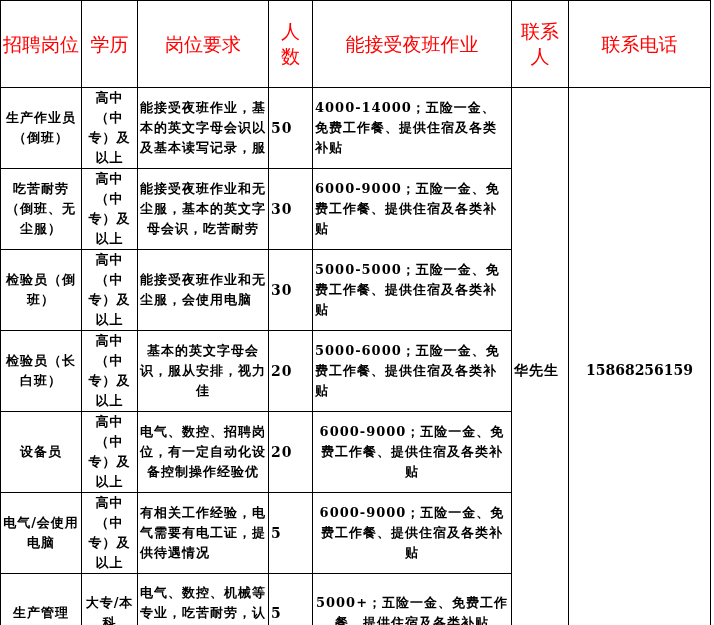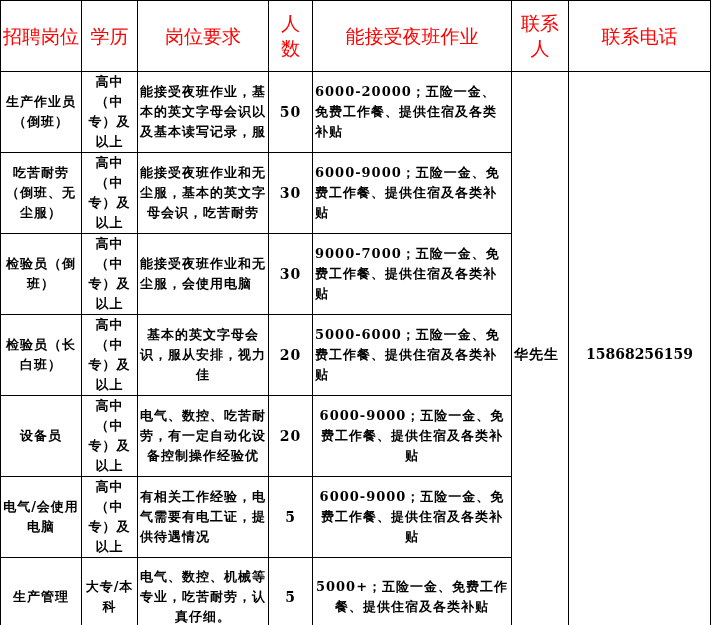--- a/index.html
+++ b/index.html
@@ -28,21 +28,21 @@
   }
   td {
     font-size: 13px;
     font-weight: bold;
     line-height: 20px;
     height: 78px;
     letter-spacing: 1px;
   }
   td.c { text-align: center; }
   td.l { text-align: left; }
-  td.num { text-align: center; font-size: 14px; }
+  td.num { text-align: left; font-size: 14px; }
   td.phone { text-align: center; font-size: 14px; letter-spacing: 0; }
   td.contact { text-align: left; font-size: 14px; }
 </style>
 </head>
 <body>
 
 <table class="recruit">
   <colgroup>
     <col style="width:81px">
     <col style="width:56px">
@@ -52,59 +52,59 @@
     <col style="width:57px">
     <col style="width:142px">
   </colgroup>
   <thead>
     <tr>
       <th>招聘岗位</th>
       <th>学历</th>
       <th>岗位要求</th>
       <th style="padding:0 10px;">人数</th>
       <th>能接受夜班作业</th>
-      <th style="padding:4px 6px;">联系人</th>
+      <th style="padding:12px 6px;">联系人</th>
       <th>联系电话</th>
     </tr>
   </thead>
   <tbody>
     <tr>
       <td class="c">生产作业员（倒班）</td>
       <td class="c">高中（中专）及以上</td>
       <td class="c">能接受夜班作业，基本的英文字母会识以及基本读写记录，服</td>
       <td class="num">50</td>
-      <td class="l">6000-20000；五险一金、免费工作餐、提供住宿及各类补贴</td>
+      <td class="l">4000-14000；五险一金、免费工作餐、提供住宿及各类补贴</td>
       <td class="contact" rowspan="7">华先生</td>
       <td class="phone" rowspan="7">15868256159</td>
     </tr>
     <tr>
       <td class="c">吃苦耐劳（倒班、无尘服）</td>
       <td class="c">高中（中专）及以上</td>
       <td class="c">能接受夜班作业和无尘服，基本的英文字母会识，吃苦耐劳</td>
       <td class="num">30</td>
       <td class="l">6000-9000；五险一金、免费工作餐、提供住宿及各类补贴</td>
     </tr>
     <tr>
       <td class="c">检验员（倒班）</td>
       <td class="c">高中（中专）及以上</td>
       <td class="l">能接受夜班作业和无尘服，会使用电脑</td>
       <td class="num">30</td>
-      <td class="l">9000-7000；五险一金、免费工作餐、提供住宿及各类补贴</td>
+      <td class="l">5000-5000；五险一金、免费工作餐、提供住宿及各类补贴</td>
     </tr>
     <tr>
       <td class="c">检验员（长白班）</td>
       <td class="c">高中（中专）及以上</td>
       <td class="c">基本的英文字母会识，服从安排，视力佳</td>
       <td class="num">20</td>
       <td class="l">5000-6000；五险一金、免费工作餐、提供住宿及各类补贴</td>
     </tr>
     <tr>
       <td class="c">设备员</td>
       <td class="c">高中（中专）及以上</td>
-      <td class="c">电气、数控、吃苦耐劳，有一定自动化设备控制操作经验优</td>
+      <td class="c">电气、数控、招聘岗位，有一定自动化设备控制操作经验优</td>
       <td class="num">20</td>
       <td class="c">6000-9000；五险一金、免费工作餐、提供住宿及各类补贴</td>
     </tr>
     <tr>
       <td class="c">电气/会使用电脑</td>
       <td class="c">高中（中专）及以上</td>
       <td class="l">有相关工作经验，电气需要有电工证，提供待遇情况</td>
       <td class="num">5</td>
       <td class="c">6000-9000；五险一金、免费工作餐、提供住宿及各类补贴</td>
     </tr>

